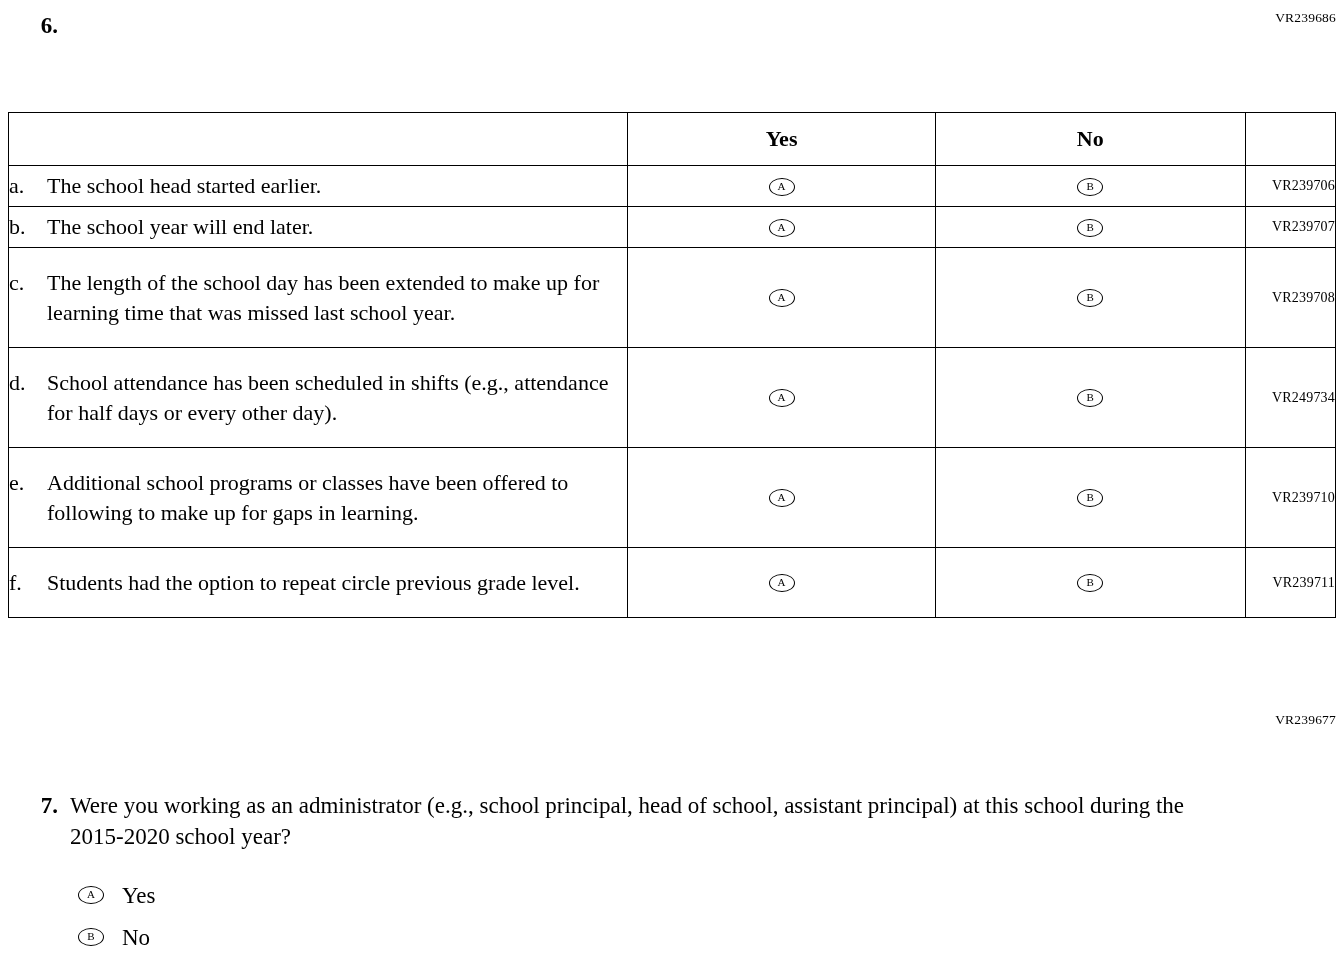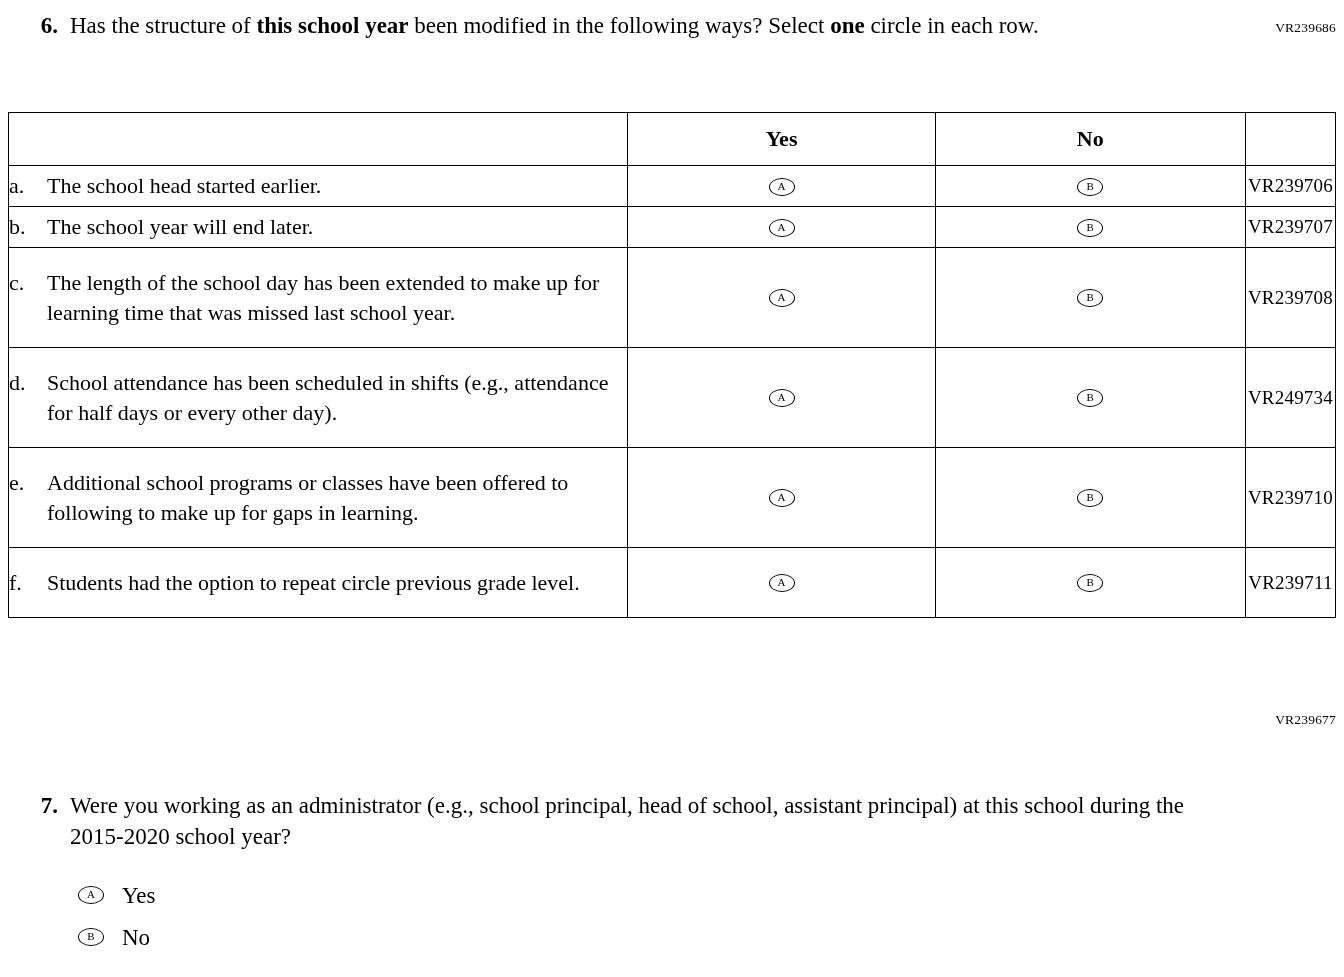--- a/index.html
+++ b/index.html
@@ -103,22 +103,22 @@
     width: 38px;
   }
   .stem-label {
     flex: 1 1 auto;
   }
 
   .bubble-cell {
     text-align: center;
   }
   .code-cell {
-    text-align: center;
-    font-size: 19px;
+    text-align: right;
+    font-size: 14px;
     letter-spacing: 0.2px;
   }
 
   
   .bubble {
     display: inline-block;
     width: 24px;
     height: 16px;
     border: 1.4px solid #000;
     border-radius: 50% / 50%;
@@ -156,26 +156,25 @@
   .opt-label {
     font-size: 23px;
     line-height: 31px;
   }
 </style>
 </head>
 <body>
 
 <div class="page">
 
-  <div class="code-right" style="right:8px; top:20px;">VR239686</div>
+  <div class="code-right" style="right:8px; top:10px;">VR239686</div>
 
   <div class="q6-block">
     <div class="q-row">
       <div class="q-num">6.</div>
-      <div class="q-text"><span>Has the structure of </span><b>this school year</b><span> been modified in the following ways? Select </span><b>one</b><span> circle in each row.</span></div>
     </div>
   </div>
 
   <div class="matrix-wrap">
     <table class="matrix">
       <colgroup>
         <col class="col-stem">
           <col class="col-yes">
           <col class="col-no">
           <col class="col-code">

